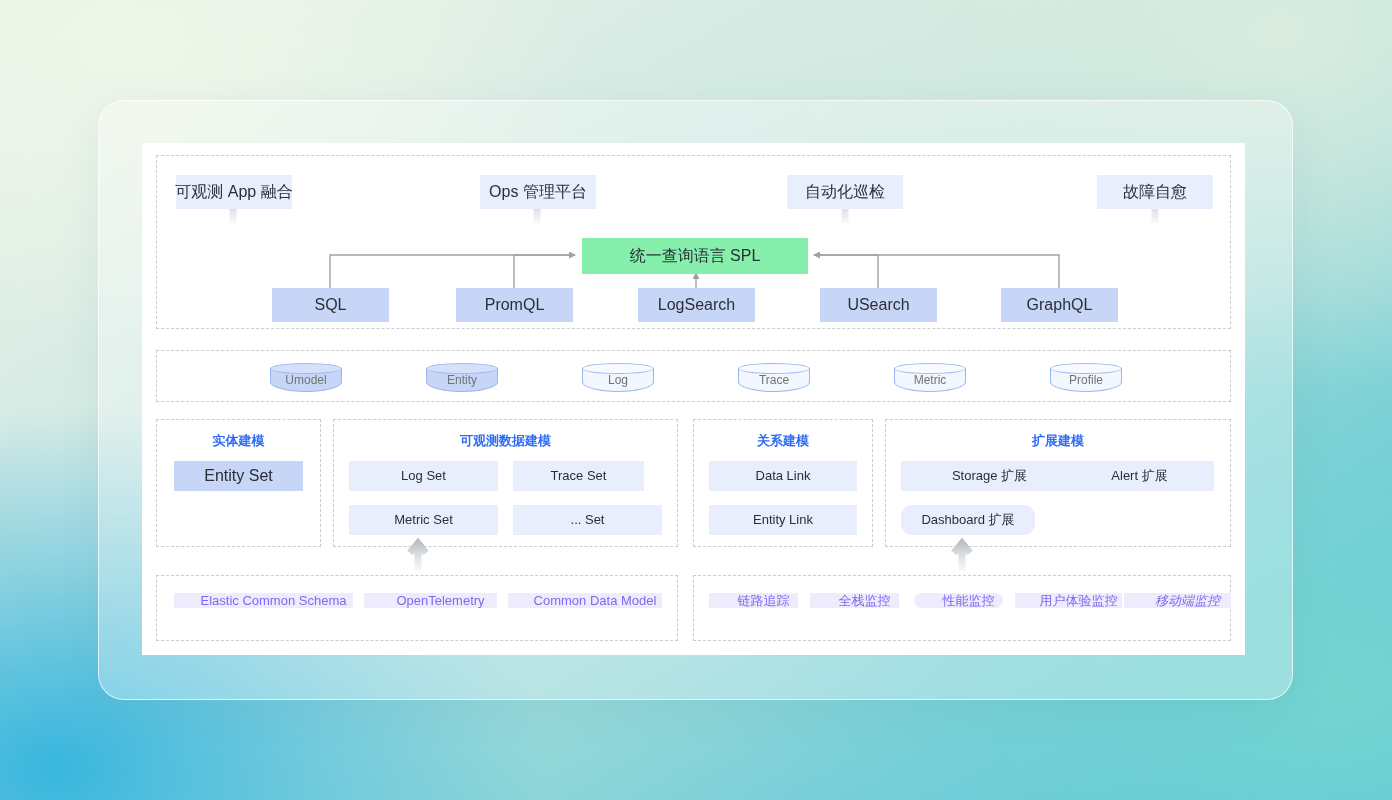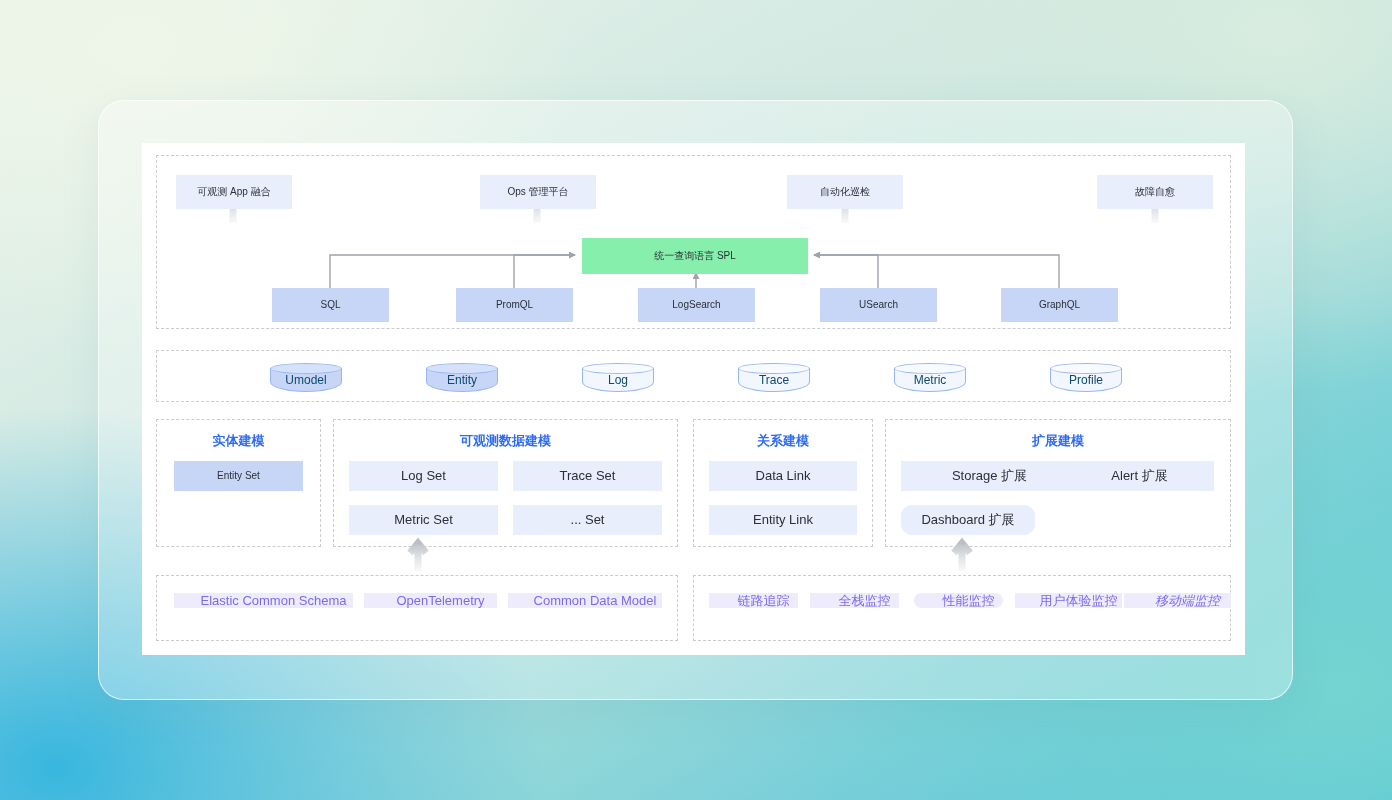--- a/index.html
+++ b/index.html
@@ -41,21 +41,21 @@
   .section {
     position: absolute;
     border: 1px dashed #c9ccd1;
     background: transparent;
   }
 
   
   .node {
     position: absolute;
     display: flex; align-items: center; justify-content: center;
-    font-size: 10px;
+    font-size: 16px;
     color: #2b2f36;
     text-align: center;
     line-height: 1.2;
     white-space: nowrap;
   }
   .node-app   { background: #e8eefc; height: 34px; }
   .node-lang  { background: #c7d6f7; height: 34px; }
   .node-spl   { background: #86efac; height: 36px; }
   .node-set   { background: #e8eefc; height: 30px; font-size: 13px; }
   .node-set-hi{ background: #c7d6f7; height: 30px; }
@@ -88,21 +88,21 @@
     position: absolute; left: 0; top: 0px;
     width: 72px; height: 11px;
     border: 1px solid #9ab6ef;
     border-radius: 50%;
     background: #d5e0fa;
   }
   .cyl .lbl {
     position: absolute; left: 0; top: 5px;
     width: 72px; height: 24px;
     display: flex; align-items: center; justify-content: center;
-    font-size: 12px; color: #0c4a6e;
+    font-size: 12px; color: #737373;
     z-index: 2;
   }
   .cyl.light .body { background: #f2f6ff; }
   .cyl.light .top  { background: #f7faff; }
 
   
   .wires { position: absolute; left: 0; top: 0; width: 1103px; height: 512px; pointer-events: none; }
 </style>
 </head>
 <body>
@@ -226,21 +226,21 @@
   <div class="card-title" style="left:14px; top:289px; width:165px;">实体建模</div>
   <div class="node node-set-hi" style="left:32px; top:318px; width:129px;">
     <span>Entity Set</span>
   </div>
 
   <div class="section" style="left:191px; top:276px; width:345px; height:128px;"></div>
   <div class="card-title" style="left:191px; top:289px; width:345px;">可观测数据建模</div>
   <div class="node node-set" style="left:207px; top:318px; width:149px;">
     <span>Log Set</span>
   </div>
-  <div class="node node-set" style="left:371px; top:318px; width:149px;">
+  <div class="node node-set" style="left:371px; top:318px; width:131px;">
     <span>Trace Set</span>
   </div>
   <div class="node node-set" style="left:207px; top:362px; width:149px;">
     <span>Metric Set</span>
   </div>
   <div class="node node-set" style="left:371px; top:362px; width:149px;">
     <span>... Set</span>
   </div>
 
   <div class="section" style="left:551px; top:276px; width:180px; height:128px;"></div>

